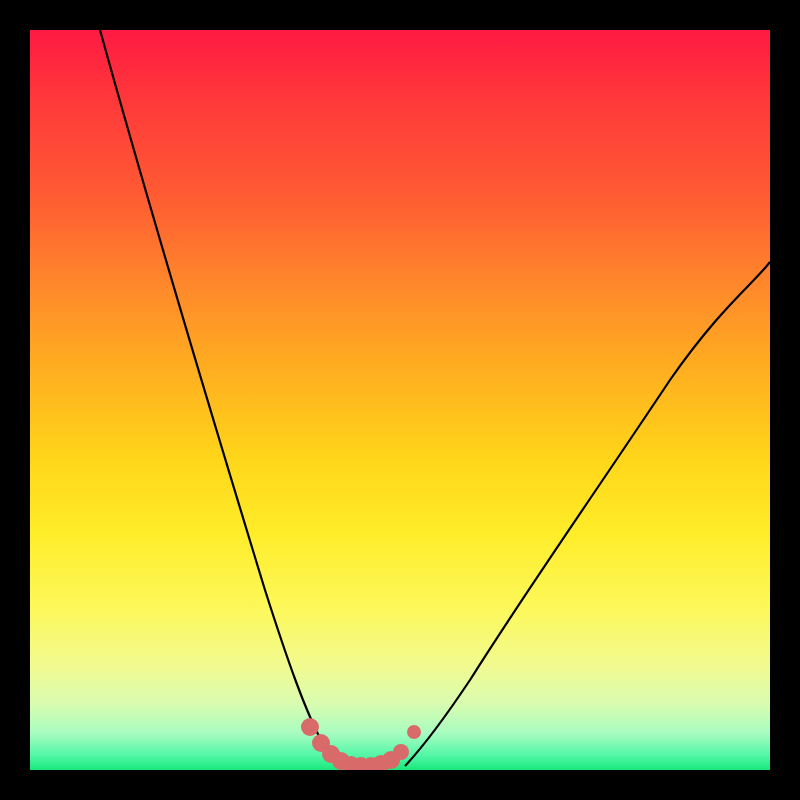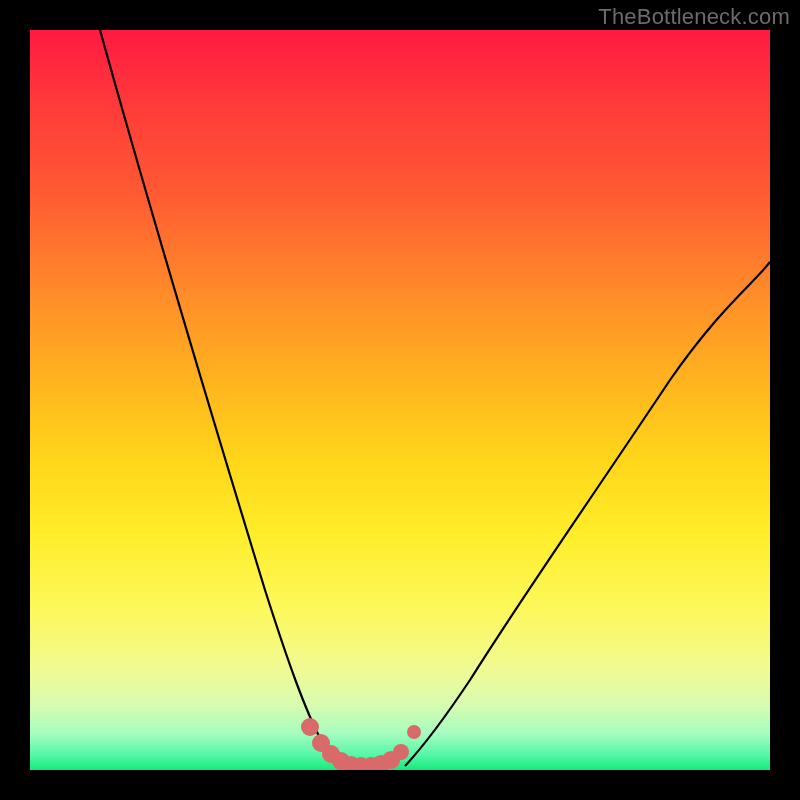--- a/index.html
+++ b/index.html
@@ -55,21 +55,20 @@
     position: absolute;
     left: 0;
     top: 0;
   }
 </style>
 </head>
 <body>
 
 <div class="frame">
 
-  <div class="watermark">TheBottleneck.com</div>
 
   <div class="plot-area">
     <svg width="740" height="740" viewBox="0 0 740 740">
 
       <path fill="none" stroke="#000" stroke-width="2.2" d="M 70 0
                C 120 180, 180 380, 235 560
                C 258 632, 275 680, 292 712
                C 300 726, 306 732, 310 736"></path>
 
       <path fill="none" stroke="#000" stroke-width="2.2" d="M 375 736

